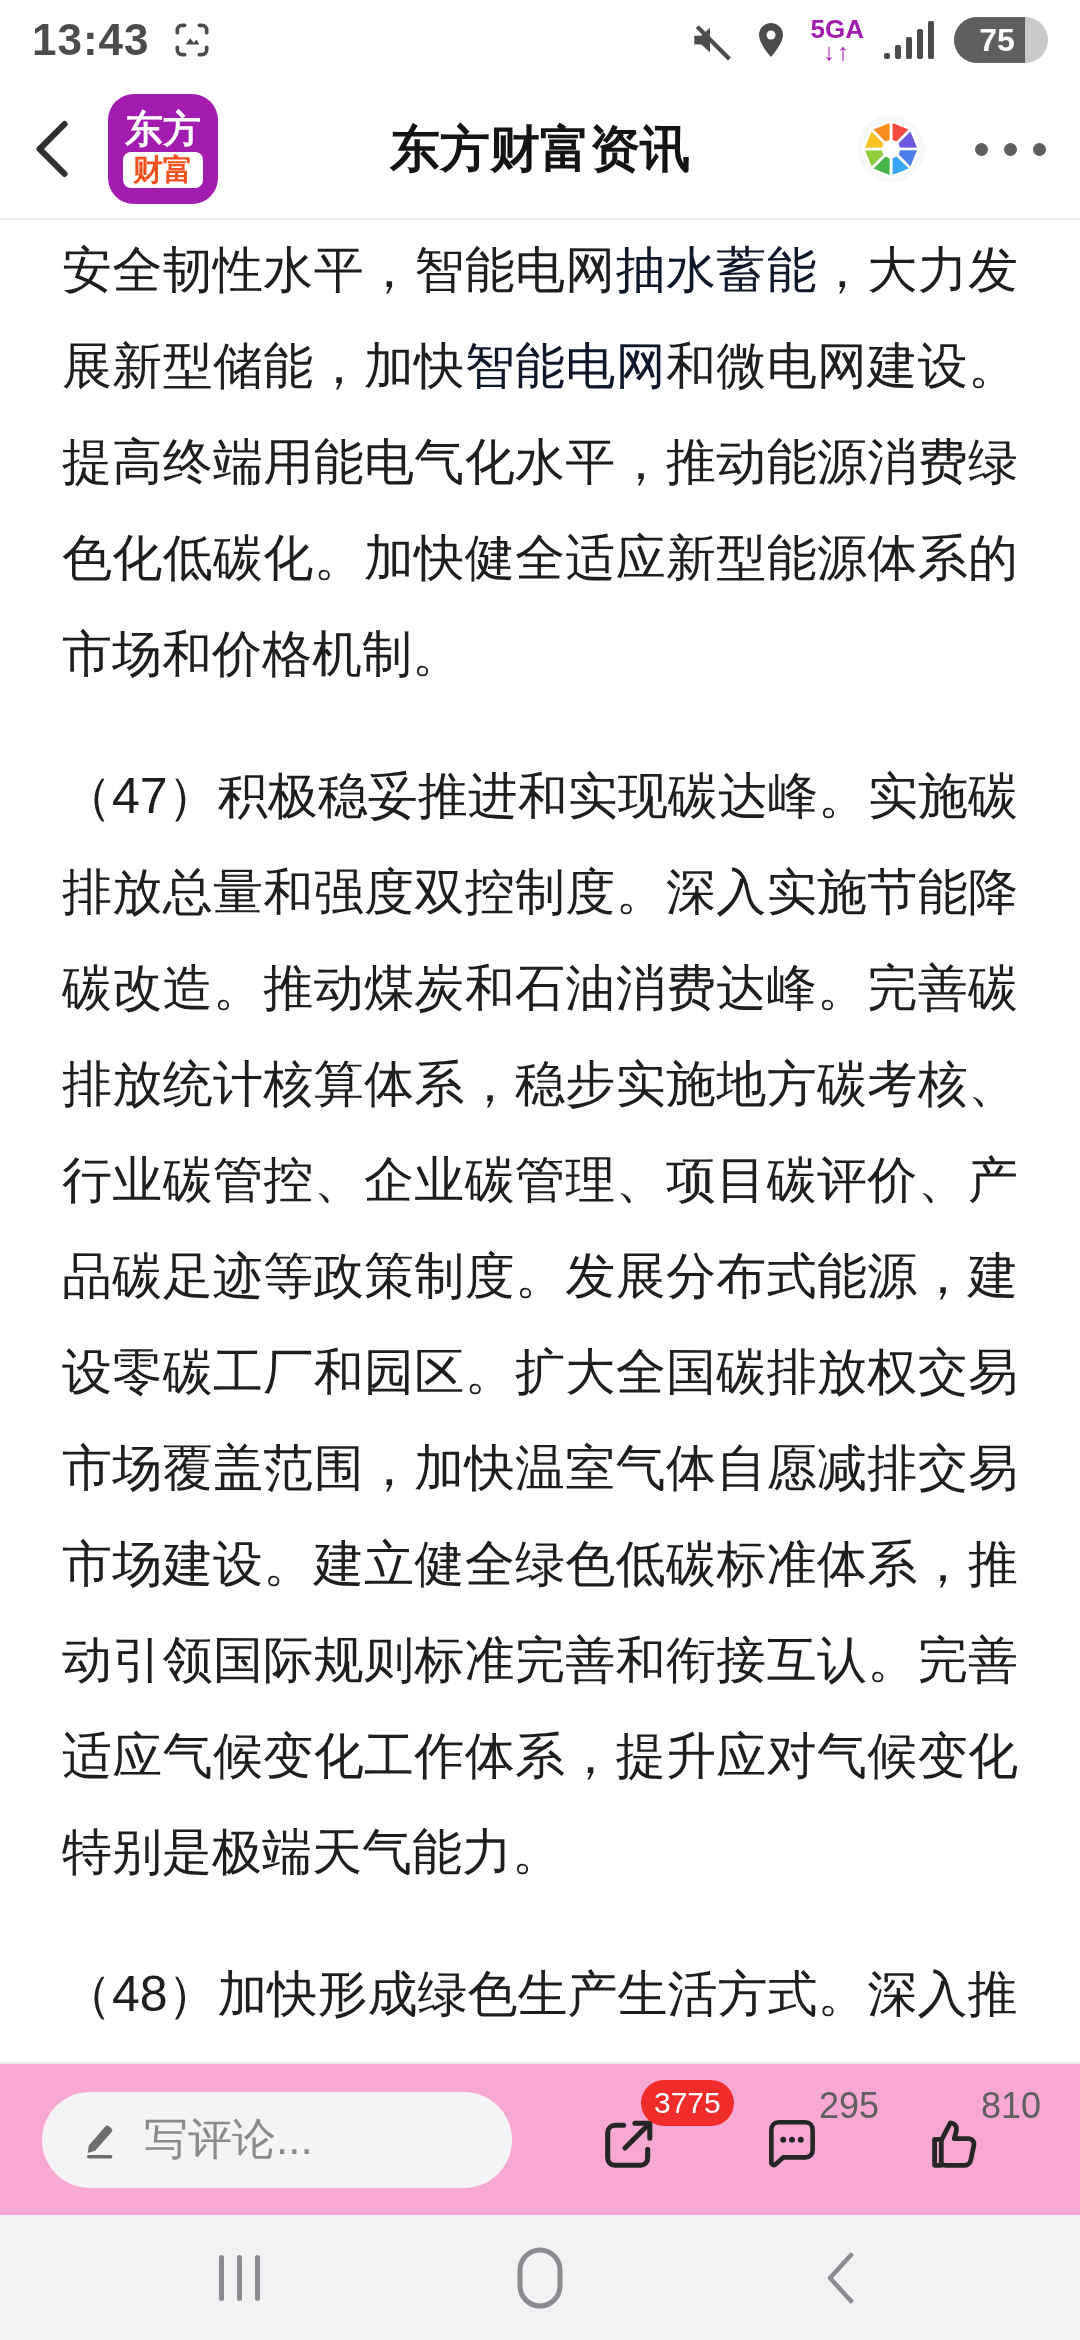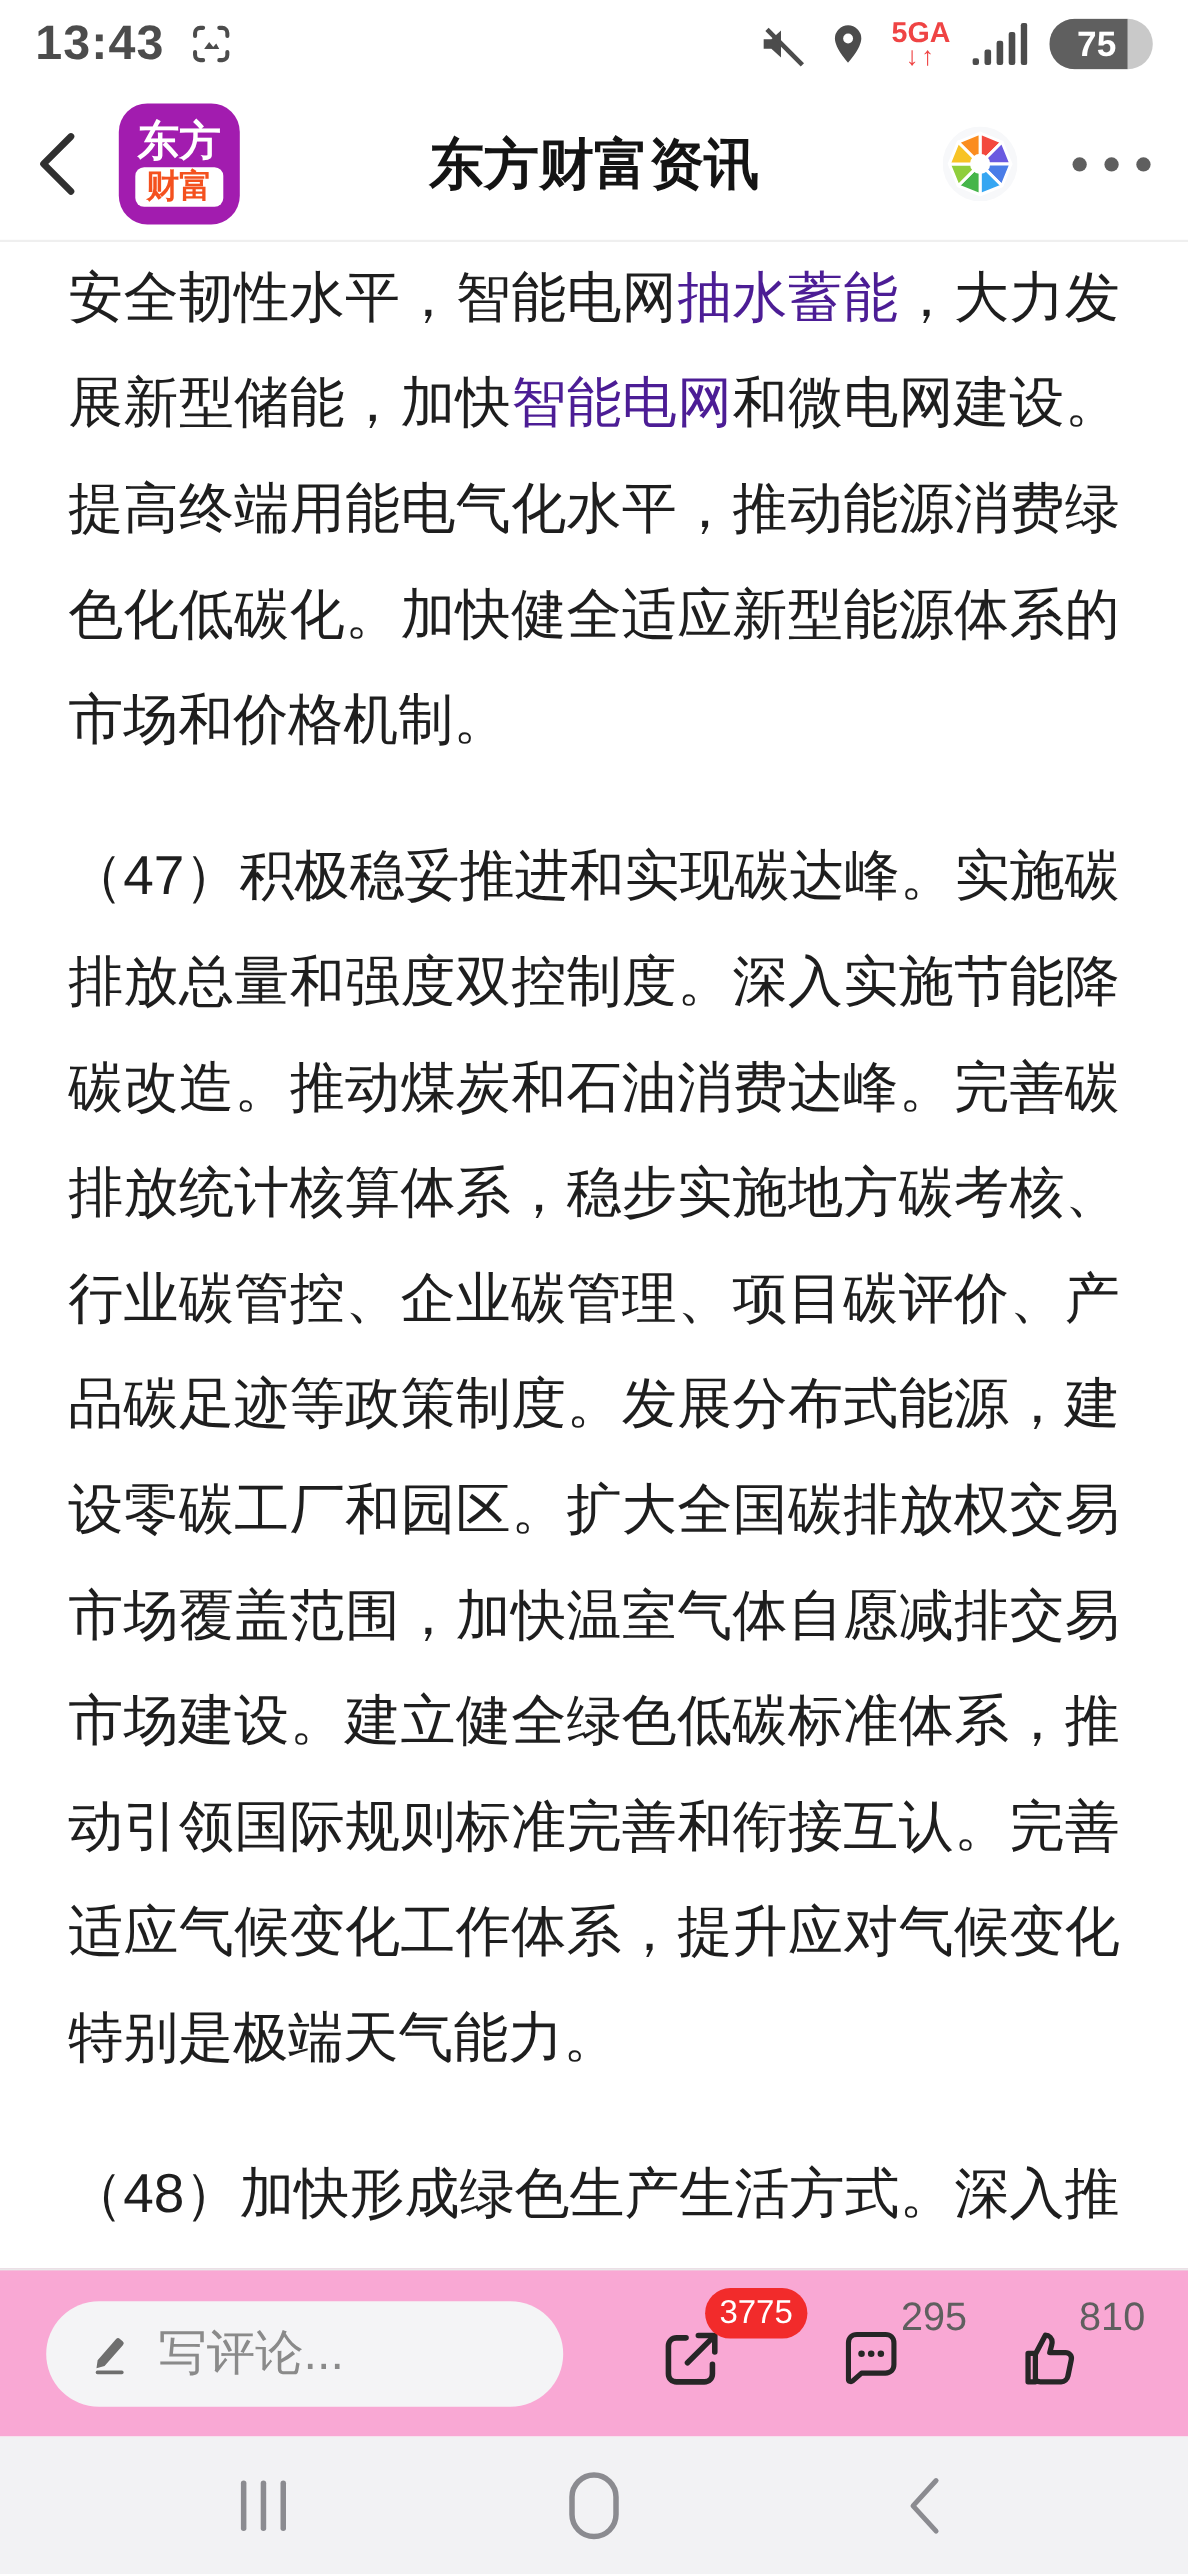--- a/index.html
+++ b/index.html
@@ -9,21 +9,21 @@
   }
   
   .status-bar{
     position:absolute;top:0;left:0;right:0;height:80px;
     display:flex;align-items:center;justify-content:space-between;
     padding:0 32px;box-sizing:border-box;background:#fff;
   }
   .sb-left{display:flex;align-items:center;gap:20px;}
   .sb-time{font-size:44px;font-weight:700;color:#4c4c4c;letter-spacing:1px;}
   .sb-right{display:flex;align-items:center;gap:20px;}
-  .net-cluster{display:flex;flex-direction:column;align-items:center;line-height:1;color:#ef4444;}
+  .net-cluster{display:flex;flex-direction:column;align-items:center;line-height:1;color:#a21caf;}
   .net-label{font-size:26px;font-weight:700;}
   .net-arrows{font-size:24px;font-weight:400;margin-top:-2px;letter-spacing:2px;}
   .battery{
     position:relative;width:94px;height:46px;border-radius:23px;overflow:hidden;background:#c9c9c9;
     display:flex;align-items:center;justify-content:center;
   }
   .battery-fill{position:absolute;left:0;top:0;bottom:0;width:72%;background:#5f5f5f;}
   .battery-text{position:relative;color:#fff;font-size:32px;font-weight:700;z-index:1;margin-left:-8px;}
   
   .header{
@@ -50,21 +50,21 @@
   .more-dot{width:13px;height:13px;border-radius:50%;background:#5f5f5f;}
   
   .article{
     position:absolute;top:222px;left:0;right:0;height:1840px;overflow:hidden;
     padding:0 62px;box-sizing:border-box;background:#fff;
   }
   .para{
     margin:0 0 46px 0;font-size:50px;line-height:96px;color:#1e1e1e;
     text-align:justify;text-justify:inter-ideograph;
   }
-  .link{color:#4c1d95;text-decoration:none;cursor:pointer;}
+  .link{color:#0f172a;text-decoration:none;cursor:pointer;}
   
   .comment-bar{
     position:absolute;top:2062px;left:0;right:0;height:153px;background:#f9a8d4;
     border-top:2px solid #e9e9e9;display:flex;align-items:center;
     padding:0 42px;box-sizing:border-box;
   }
   .comment-input{
     width:470px;height:96px;border-radius:48px;background:#f4f4f6;
     display:flex;align-items:center;padding:0 10px 0 38px;box-sizing:border-box;gap:22px;
   }

